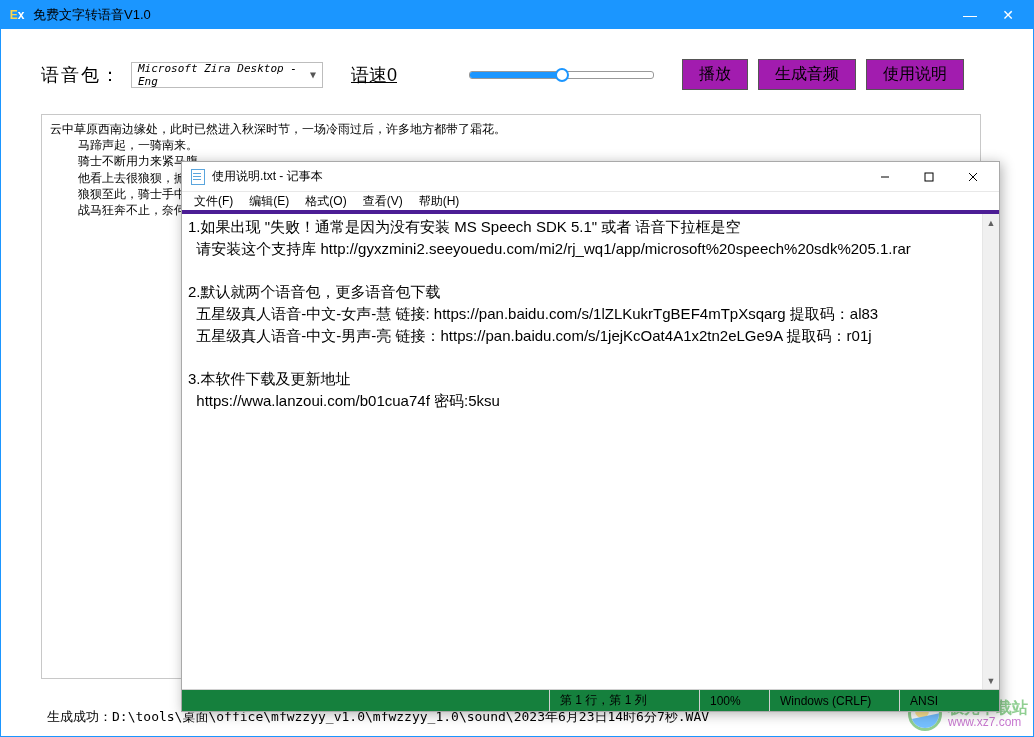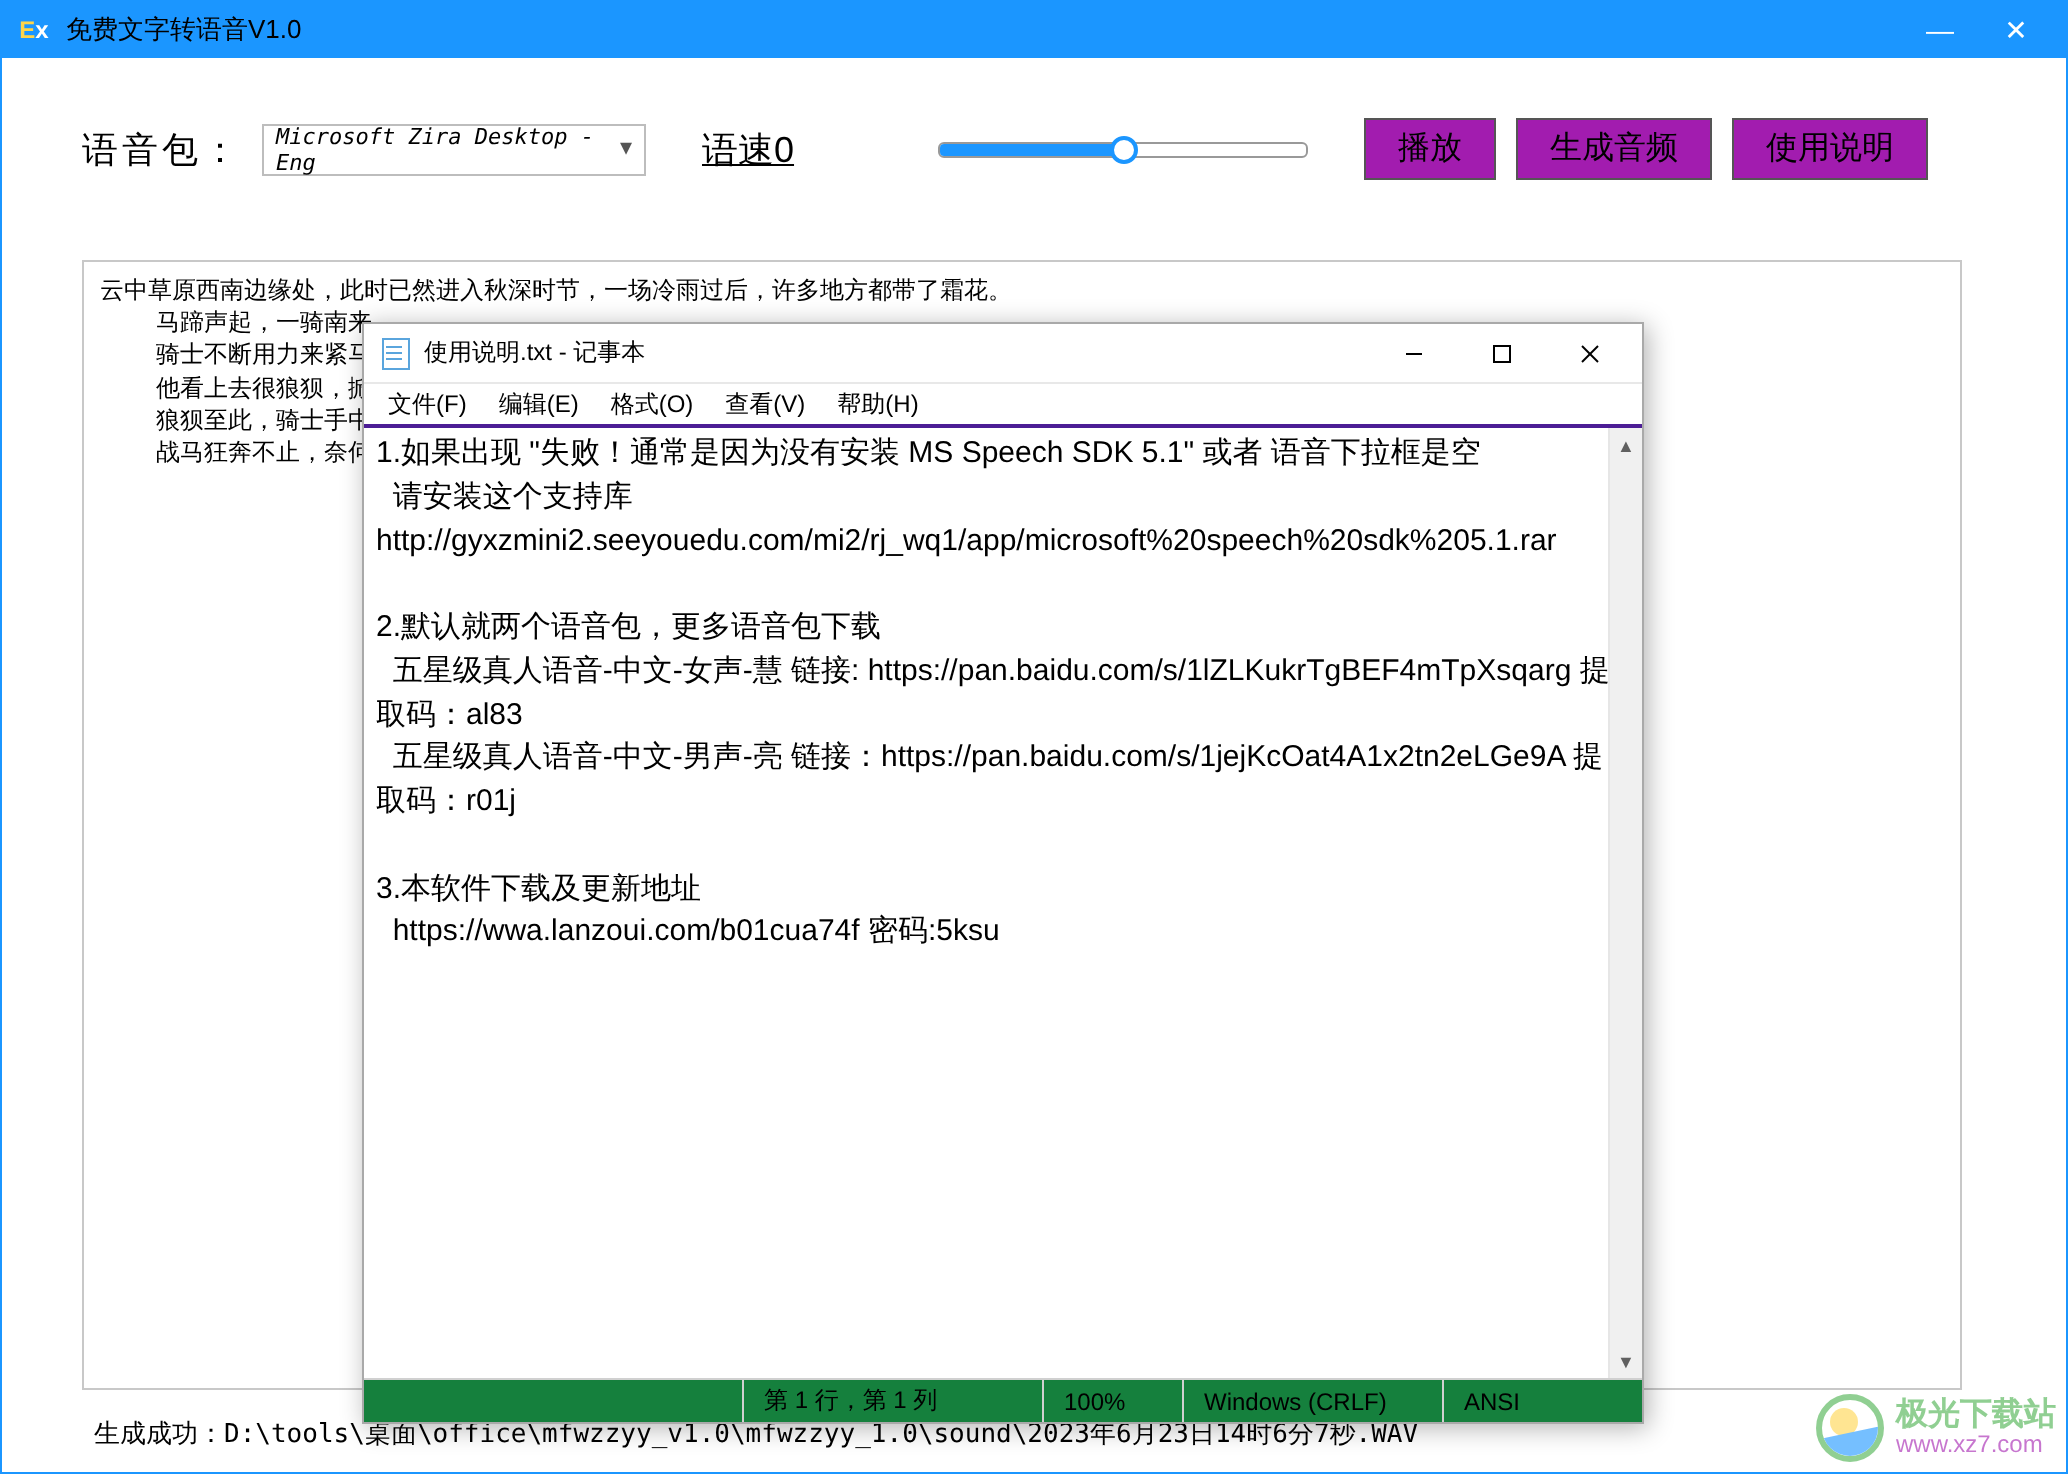--- a/index.html
+++ b/index.html
@@ -45,21 +45,21 @@
     display: flex; align-items: center; justify-content: center;
     color: #fff; font-size: 14px; cursor: pointer;
   }
   .main-body {
     padding: 30px 40px 10px 40px;
   }
   .controls-row {
     display: flex;
     align-items: center;
     gap: 10px;
-    margin-bottom: 40px;
+    margin-bottom: 24px;
   }
   .label-large { font-size: 18px; letter-spacing: 2px; }
   .voice-select {
     width: 192px; height: 26px;
     border: 1px solid #bdbdbd;
     background: #fff;
     display: flex; align-items: center; justify-content: space-between;
     padding: 0 6px;
     font-family: monospace;
     font-size: 11px;
@@ -150,21 +150,21 @@
     transform: rotate(-12deg);
   }
   .wm-text { display:flex; flex-direction: column; line-height:1.1; }
   .wm-green { color:#48b04b; font-weight:bold; font-size:16px;}
   .wm-blue { color:#a21caf; font-size:12px; }
 
   
   .notepad-window {
     position: absolute;
     left: 181px; top: 161px;
-    width: 641px; height: 551px;
+    width: 819px; height: 551px;
     background: #fff;
     border: 1px solid #a9a9a9;
     box-shadow: 2px 2px 12px rgba(0,0,0,0.3);
     display: flex;
     flex-direction: column;
   }
   .np-titlebar {
     height: 30px;
     background: #fff;
     display: flex;
@@ -202,21 +202,21 @@
     cursor: pointer;
   }
   .np-ctl svg { width:10px; height:10px; }
   .np-menubar {
     height: 22px;
     display: flex;
     align-items: center;
     padding: 0 4px;
     font-size: 12px;
     gap: 0;
-    border-bottom: 2px solid #4c1d95;
+    border-bottom: 4px solid #4c1d95;
   }
   .np-menu-item {
     padding: 2px 8px;
     cursor: pointer;
   }
   .np-content {
     flex: 1;
     padding: 2px 6px;
     font-size: 15px;
     line-height: 1.45;

